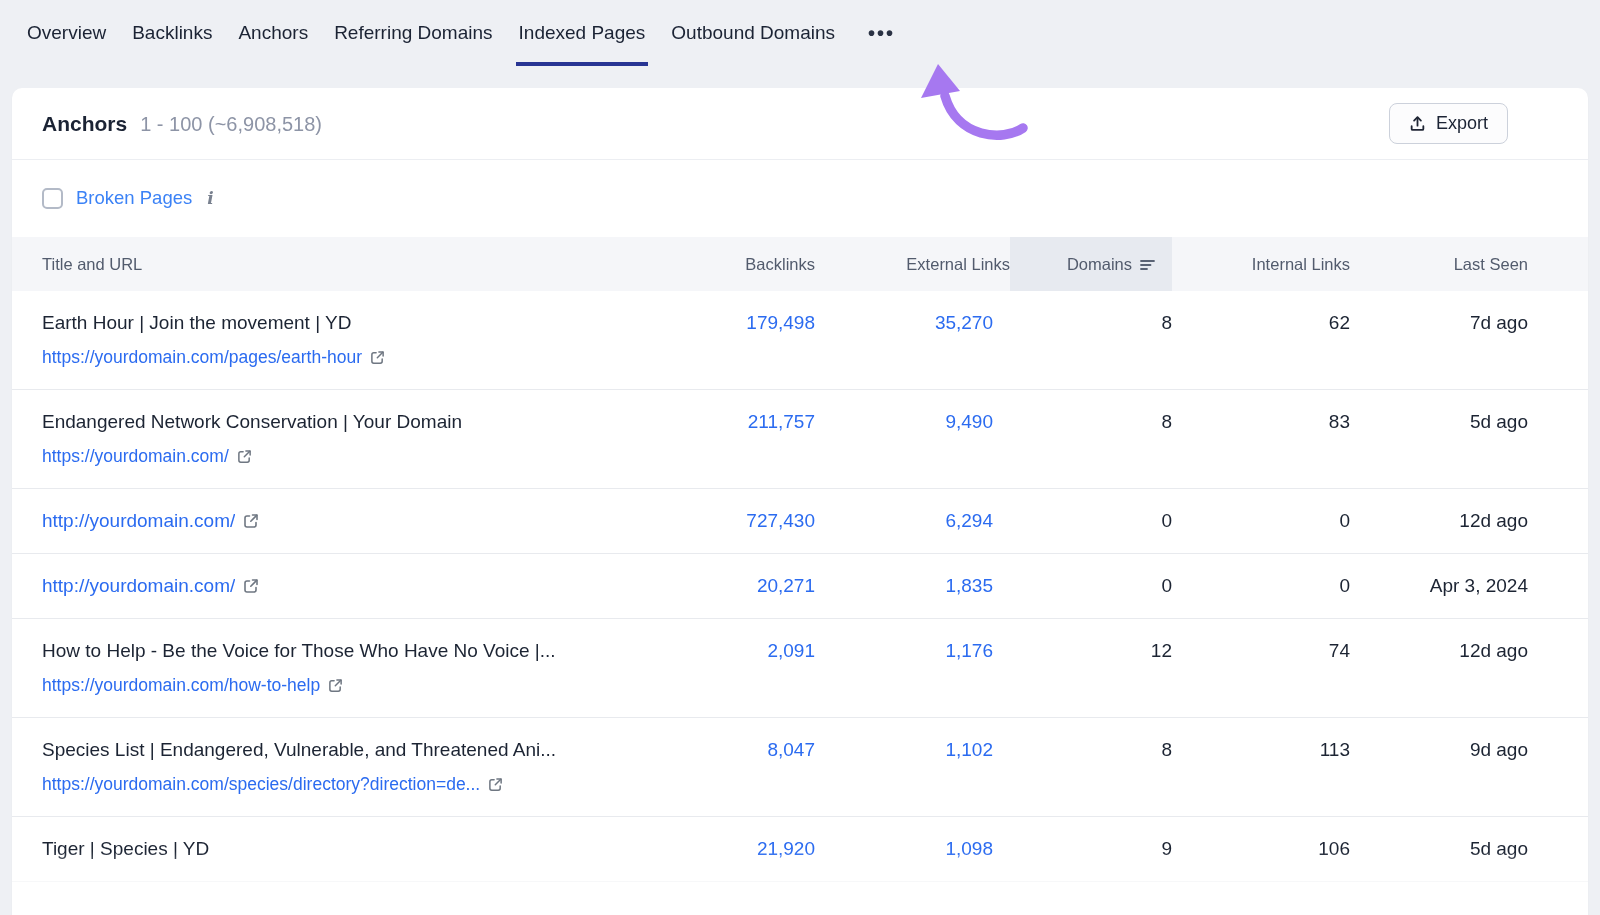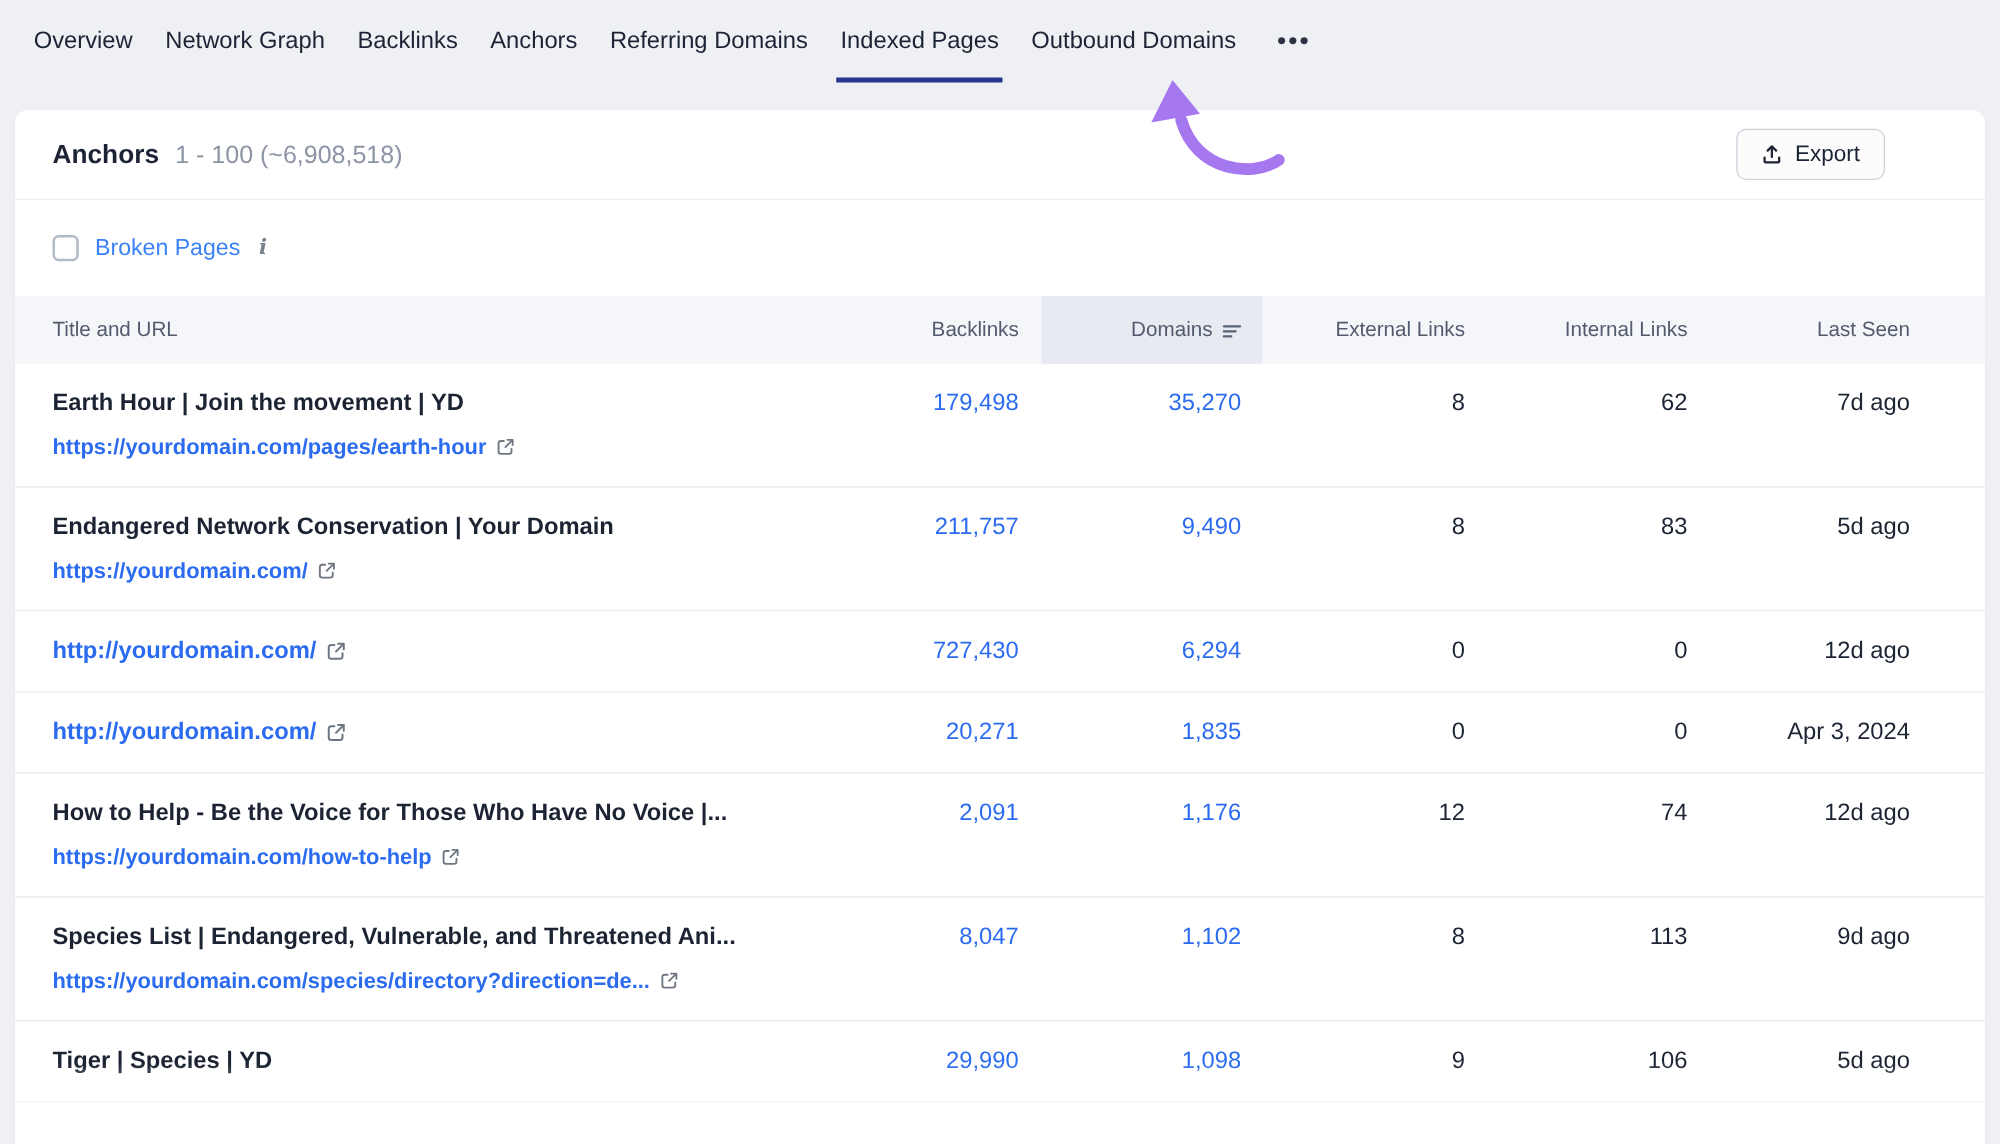--- a/index.html
+++ b/index.html
@@ -106,21 +106,21 @@
   .tr {
     border-bottom: 1px solid #e8eaee;
     padding-top: 21px; padding-bottom: 21px;
     align-items: start;
   }
   .tr:first-of-type { border-top: 1px solid #e8eaee; }
   .td { font-size: 19px; color: #1c2433; }
   .td.num { text-align: right; white-space: nowrap; }
   .td.c-backlinks { padding-right: 18px; }
   .td.c-domains { padding-right: 17px; }
-  .td.title-col { padding-right: 30px; min-width: 0; font-weight: bold; }
+  .td.title-col { padding-right: 30px; min-width: 0; }
 
   .row-title {
     font-size: 19px; color: #1c2433;
     white-space: nowrap; overflow: hidden;
     margin-bottom: 13px;
   }
   .row-title.only { margin-bottom: 0; }
   .row-url { display: flex; align-items: center; gap: 8px; }
   a.url-link, a.blue-num {
     color: #2b6bf0; text-decoration: none; cursor: pointer;
@@ -142,21 +142,20 @@
     position: absolute; left: 12px; right: 12px; bottom: 0; height: 64px;
     background: linear-gradient(to bottom, rgba(255,255,255,0) 0%, rgba(255,255,255,0.75) 55%, rgba(255,255,255,0.92) 100%);
     pointer-events: none; z-index: 40;
   }
 </style>
 </head>
 <body>
 
 <nav class="topnav">
   <div class="nav-item">Overview</div>
-  <div class="nav-item">Network Graph</div>
   <div class="nav-item">Backlinks</div>
   <div class="nav-item">Anchors</div>
   <div class="nav-item">Referring Domains</div>
   <div class="nav-item active">Indexed Pages</div>
   <div class="nav-item">Outbound Domains</div>
   <div class="nav-item more">•••</div>
 </nav>
 
 <main class="card">
 
@@ -179,27 +178,27 @@
 
   <div class="filter-row">
     <span class="checkbox"></span>
     <span class="filter-label">Broken Pages</span>
     <span class="info-icon">i</span>
   </div>
 
   <div class="grid-row thead">
     <div class="th">Title and URL</div>
     <div class="th num c-backlinks">Backlinks</div>
+    <div class="th num">External Links</div>
     <div class="th num c-domains">
       <span>Domains</span>
       <svg class="sort-icon" width="15" height="12" viewBox="0 0 15 12">
         <path d="M1 2h13M1 6h9.5M1 10h6" stroke="#5a6375" stroke-width="1.8" stroke-linecap="round"></path>
       </svg>
     </div>
-    <div class="th num">External Links</div>
     <div class="th num">Internal Links</div>
     <div class="th num">Last Seen</div>
   </div>
 
   <div class="grid-row tr">
     <div class="td title-col">
       <div class="row-title">Earth Hour | Join the movement | YD</div>
       <div class="row-url">
         <a class="url-link">https://yourdomain.com/pages/earth-hour</a>
         <span class="ext-icon">
@@ -318,21 +317,21 @@
     <div class="td num c-domains"><a class="blue-num">1,102</a></div>
     <div class="td num">8</div>
     <div class="td num">113</div>
     <div class="td num">9d ago</div>
   </div>
 
   <div class="grid-row tr">
     <div class="td title-col">
       <div class="row-title only">Tiger | Species | YD</div>
     </div>
-    <div class="td num c-backlinks"><a class="blue-num">29,990</a></div>
+    <div class="td num c-backlinks"><a class="blue-num">21,920</a></div>
     <div class="td num c-domains"><a class="blue-num">1,098</a></div>
     <div class="td num">9</div>
     <div class="td num">106</div>
     <div class="td num">5d ago</div>
   </div>
 
 </main>
 
 <svg class="annotation-arrow" width="150" height="95" viewBox="0 0 150 95">
   <path d="M128 66 C 108 80, 62 76, 50 34" fill="none" stroke="#a678f0" stroke-width="9.5" stroke-linecap="round"></path>

